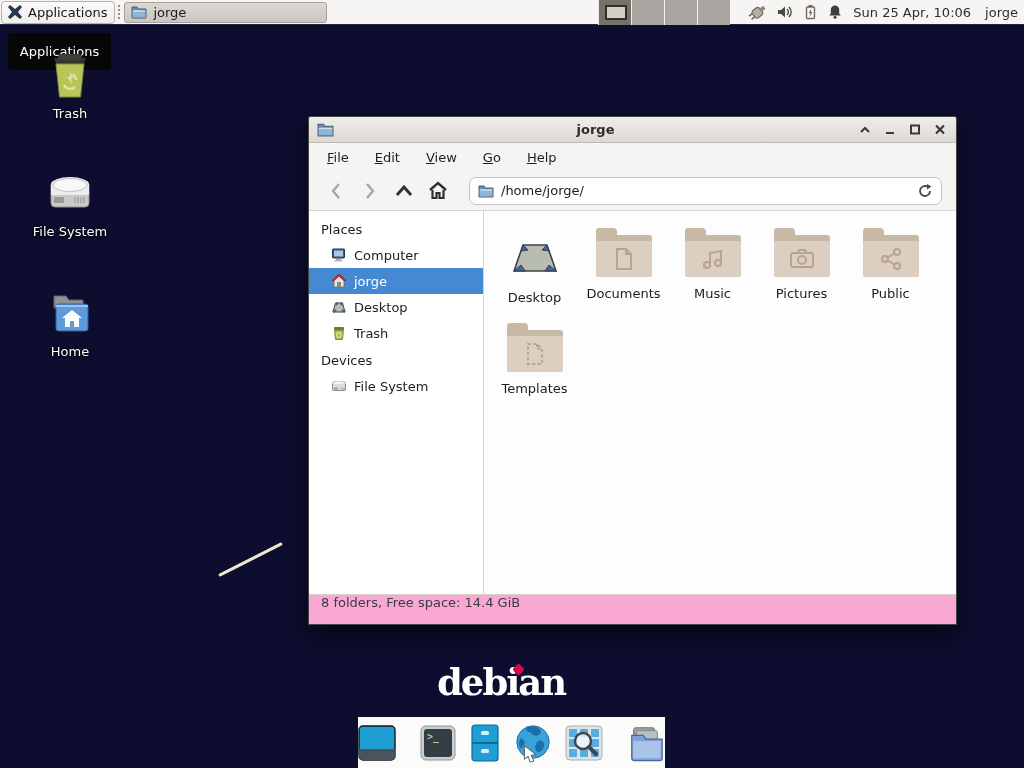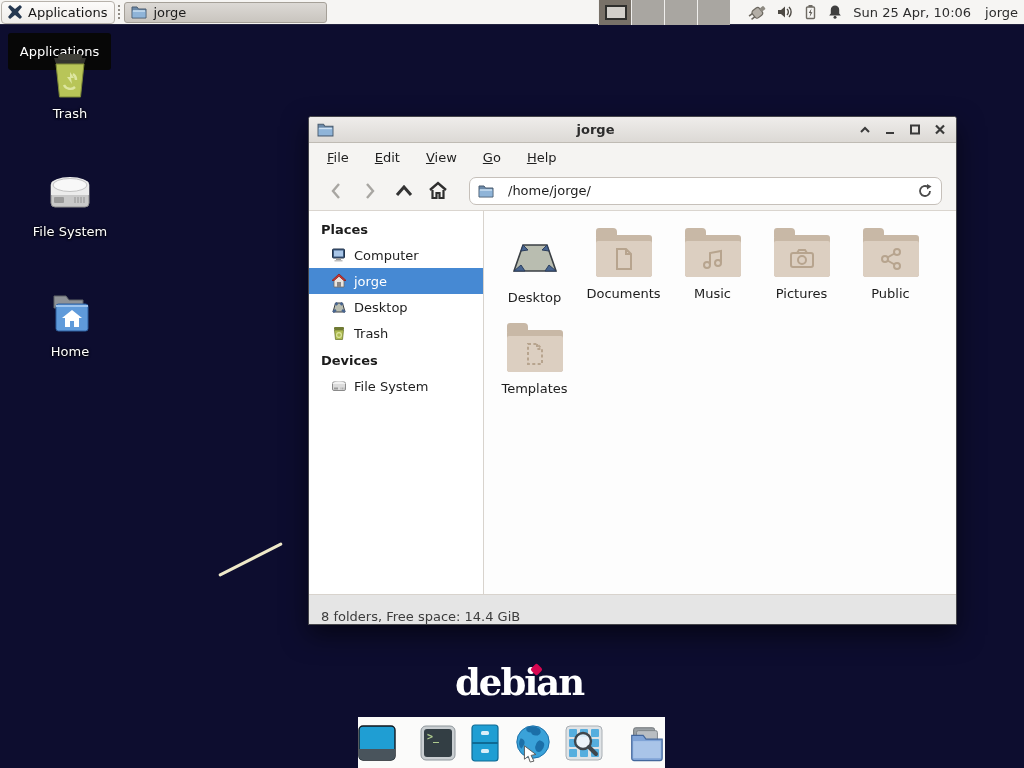--- a/index.html
+++ b/index.html
@@ -50,45 +50,45 @@
   .win-controls { display:flex; gap:9px; }
   .wc-btn { width:16px; height:16px; display:flex; align-items:center; justify-content:center; }
 
   .menubar { height:28px; background:#f5f4f2; display:flex; align-items:center; padding-left:10px; gap:10px; }
   .menu-item { display:inline-block; padding:4px 8px; color:#1e1e1e; }
   .menu-item::first-letter { text-decoration:underline; }
 
   .toolbar { height:40px; background:#f5f4f2; border-bottom:1px solid #dad5cf; display:flex; align-items:center; padding:0 14px 0 10px; }
   .nav-btn { width:34px; height:30px; display:flex; align-items:center; justify-content:center; }
   .pathbar { flex:1; height:28px; margin-left:14px; background:#fff; border:1px solid #c6c0ba; border-radius:7px;
-             display:flex; align-items:center; padding:0 8px; gap:14px; }
+             display:flex; align-items:center; padding:0 8px; gap:7px; }
   .pathbar .path-text { flex:1; color:#1c1c1c; }
 
   .win-body { flex:1; display:flex; min-height:0; }
   .sidebar { width:175px; background:#fff; border-right:1px solid #d8d3cd; padding-top:4px; }
-  .side-header { font-weight:bold; color:#1c1c1c; padding:7px 0 5px 12px; }
+  .side-header { font-weight:normal; color:#1c1c1c; padding:7px 0 5px 12px; }
   .side-item { height:26px; display:flex; align-items:center; gap:7px; padding-left:22px; color:#1e1e1e; }
   .side-item.selected { background:#4689d3; color:#fff; }
 
   .filegrid { flex:1; background:#fdfdfd; padding:12px 0 0 6px; display:flex; flex-wrap:wrap; align-content:flex-start; }
   .file-cell { width:89px; height:95px; display:flex; flex-direction:column; align-items:center; padding-top:4px; }
   .file-cell .flabel { margin-top:9px; color:#1d1d1d; }
 
   .folderbase { position:relative; width:56px; height:42px; margin-top:8px; background:#c8b8a6; border-radius:3px; }
   .folderbase::before { content:''; position:absolute; top:-7px; left:0; width:21px; height:9px;
                         background:#c8b8a6; border-radius:3px 4px 0 0; }
   .folderbase .front { position:absolute; left:0; top:6px; width:56px; height:36px;
                        background:#dccfc1; border-radius:2px 2px 3px 3px;
                        display:flex; align-items:center; justify-content:center; }
 
-  .statusbar { height:30px; background:#e5e5e5; border-top:1px solid #d8d3cd;
-               display:flex; align-items:flex-end; padding-left:12px; color:#3d3d3d; }
-
-  
-  .debian-logo { position:absolute; left:455px; top:660px; width:160px; }
+  .statusbar { height:30px; background:#f9a8d4; border-top:1px solid #d8d3cd;
+               display:flex; align-items:flex-start; padding-left:12px; color:#3d3d3d; }
+
+  
+  .debian-logo { position:absolute; left:437px; top:660px; width:160px; }
   .debian-word { position:relative; display:inline-block; font-family:"DejaVu Serif","Liberation Serif",serif;
                  font-weight:bold; font-size:37px; color:#fff; letter-spacing:-2px; }
   .debian-dot { position:absolute; width:9px; height:9px; border-radius:2px; transform:rotate(45deg);
                 left:77px; top:5px; }
 
   
   #dock { position:absolute; left:358px; top:717px; width:307px; height:51px; background:#fbfbfa;
           display:flex; align-items:center; justify-content:center; gap:11px; }
   .dock-item { width:40px; height:40px; display:flex; align-items:center; justify-content:center; }
   .dock-sep { width:1px; height:38px; background:#9e9e9e; }

